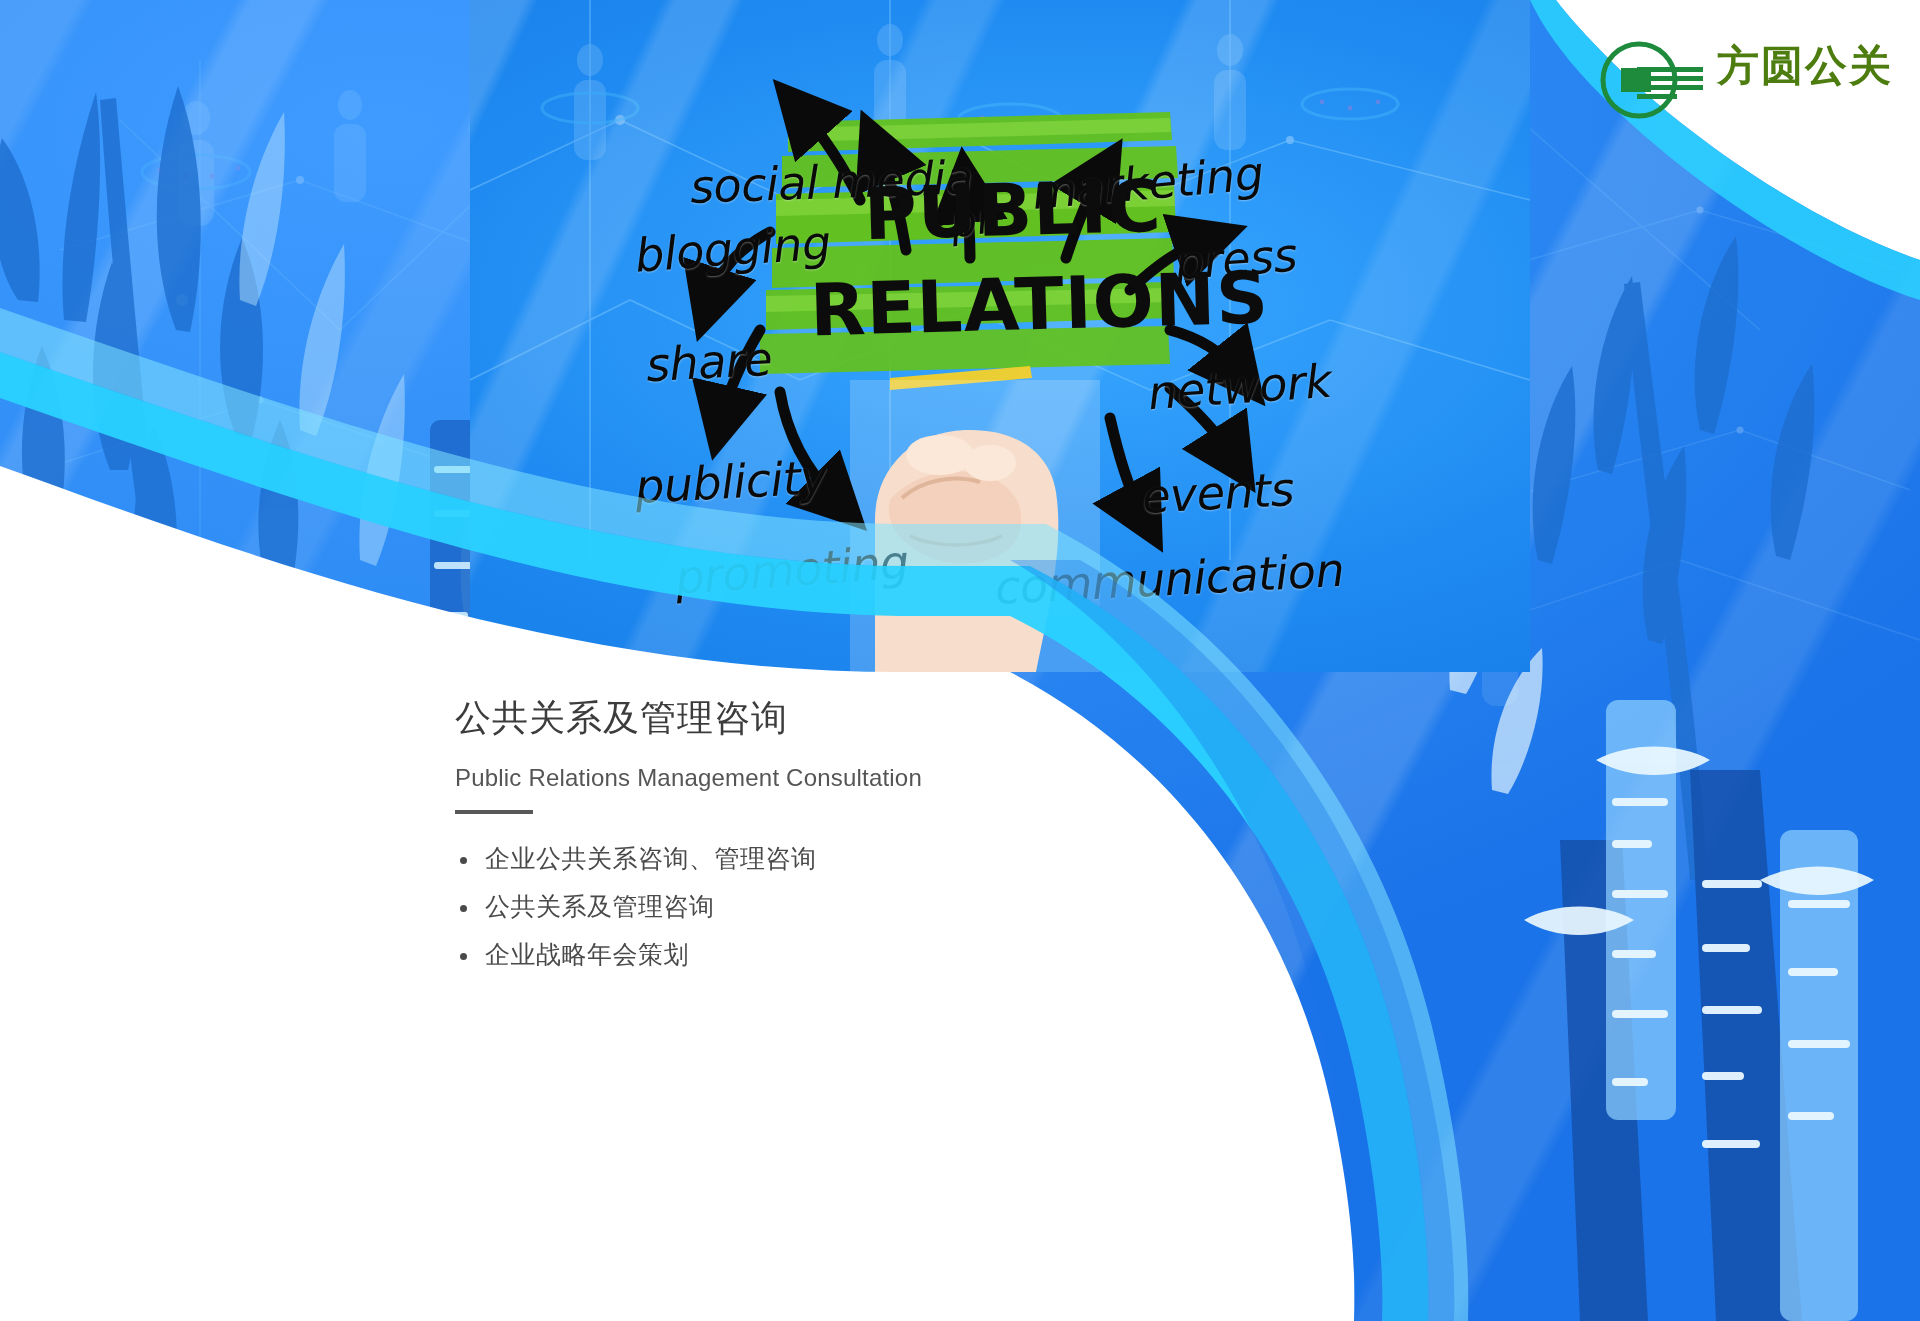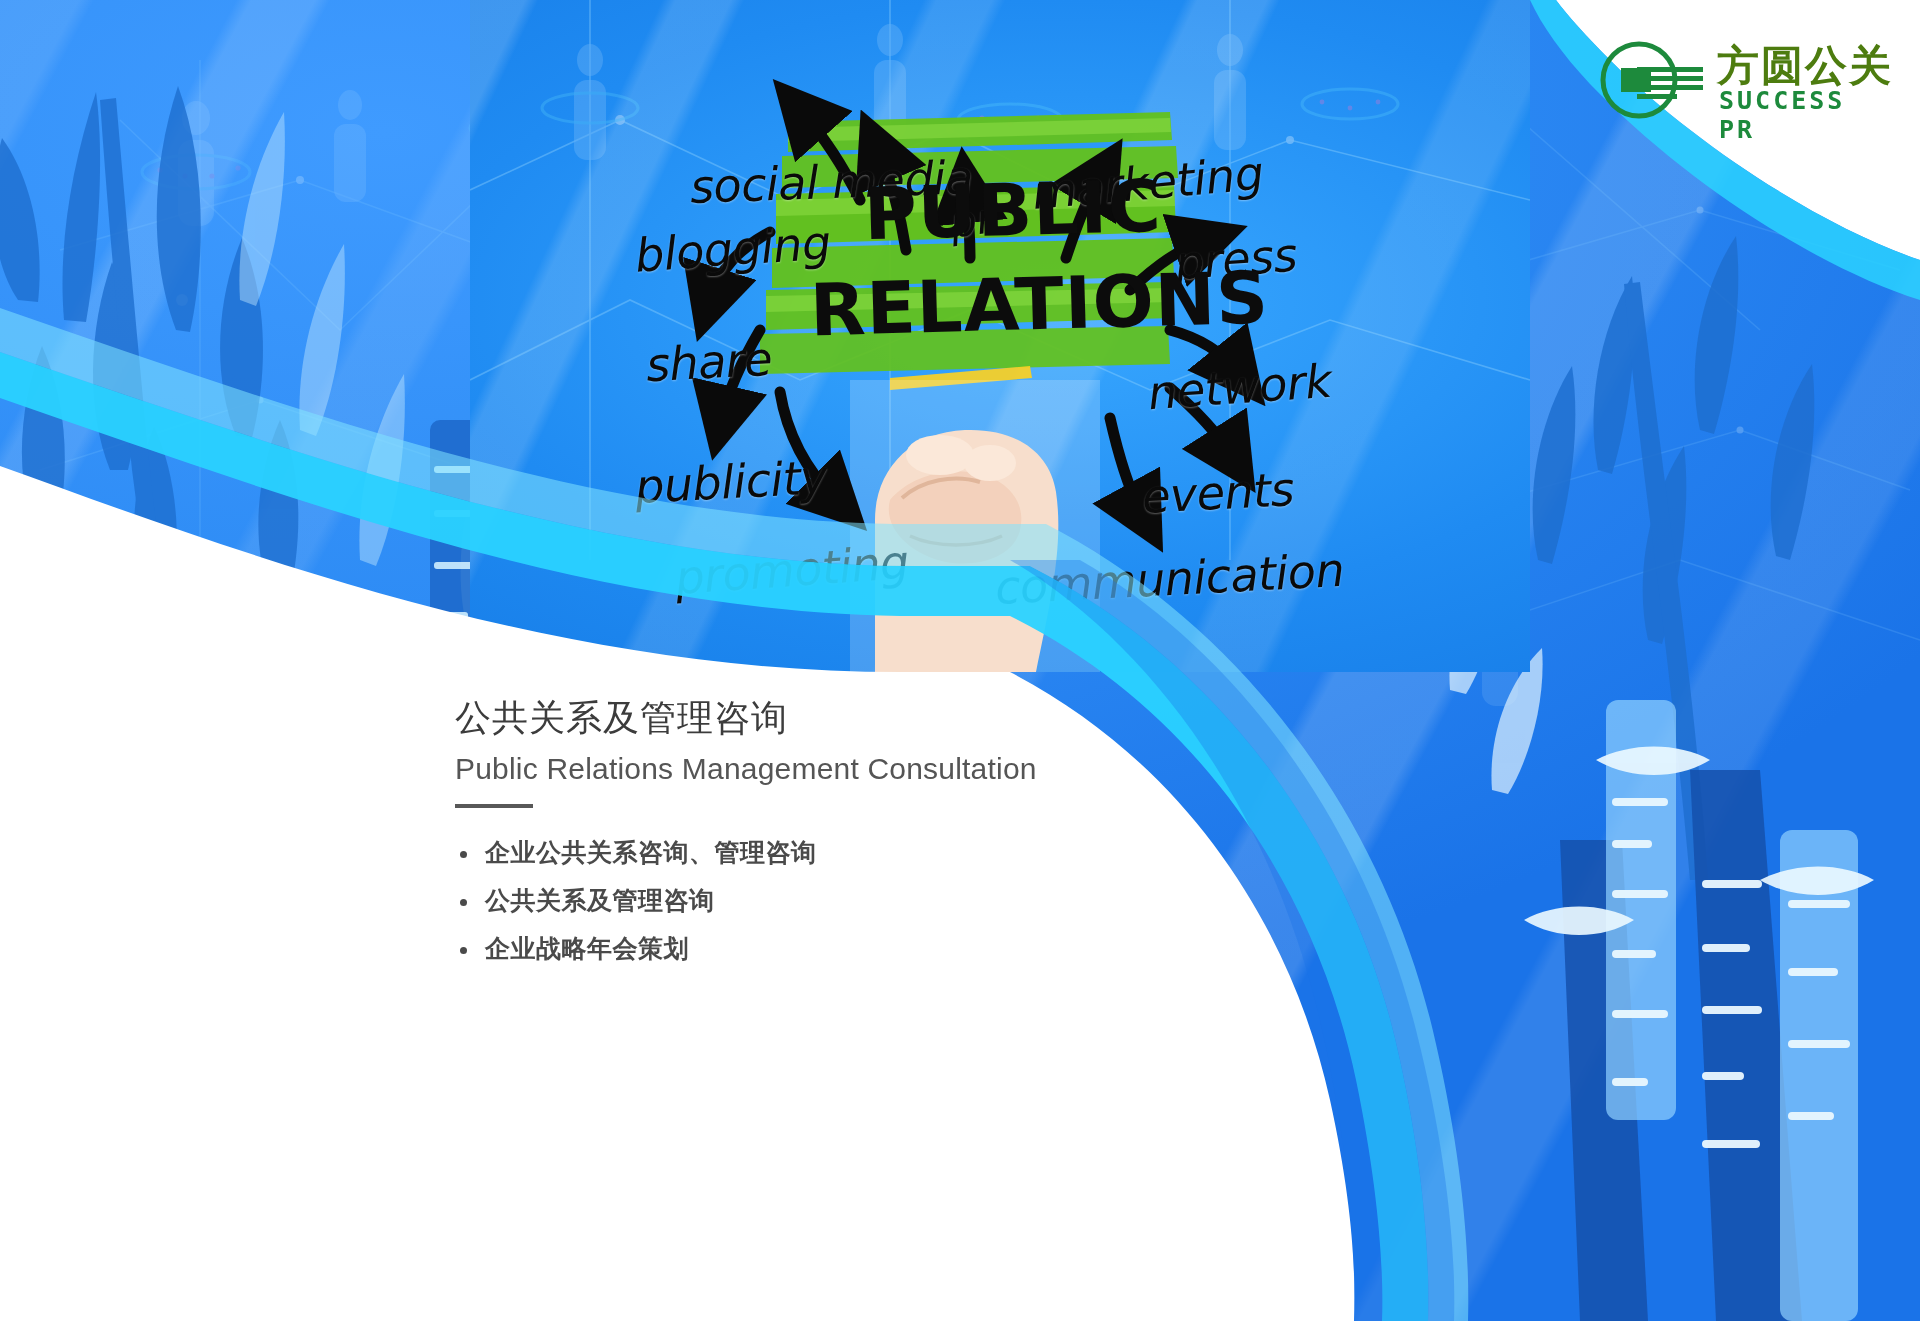--- a/index.html
+++ b/index.html
@@ -64,25 +64,25 @@
   #logo { position:absolute; left:1597px; top:38px; width:300px; height:82px; }
   #logo .cn { position:absolute; left:120px; top:0px; font-size:42px; font-weight:700;
               color:#4d7c0f; letter-spacing:2px; font-family:"DejaVu Sans","Liberation Sans",sans-serif; }
   #logo .en { position:absolute; left:122px; top:48px; font-size:25px; font-weight:700;
               color:#1d8a3c; letter-spacing:3px; font-family:"DejaVu Sans Mono","Liberation Mono",monospace; }
 
   
   #textblock { position:absolute; left:455px; top:695px; width:900px; }
   #title-cn { font-size:36px; color:#3c3c3c; letter-spacing:1px; line-height:1.25;
               font-family:"DejaVu Sans","Liberation Sans",sans-serif; }
-  #title-en { margin-top:12px; font-size:30px; color:#555; letter-spacing:.2px;
+  #title-en { margin-top:24px; font-size:24px; color:#555; letter-spacing:.2px;
               font-family:"Liberation Sans","DejaVu Sans",sans-serif; font-weight:400; }
   #rule { margin-top:18px; width:78px; height:4px; background:#585858; }
 
-  #bullets { margin-top:32px; list-style:none;font-weight:bold; }
+  #bullets { margin-top:32px; list-style:none; }
   #bullets li { position:relative; padding-left:30px; font-size:25px; color:#4a4a4a;
                 line-height:1.0; margin-bottom:23px; letter-spacing:.5px;
                 font-family:"DejaVu Sans","Liberation Sans",sans-serif; }
   #bullets li .dot { position:absolute; left:5px; top:11px; width:7px; height:7px;
                      border-radius:50%; background:#4a4a4a; }
 </style>
 </head>
 <body>
 
 <div id="slide">
@@ -395,21 +395,20 @@
   <div id="logo">
     <svg width="110" height="80" viewBox="0 0 110 80" style="position:absolute;left:0;top:2px">
       <circle cx="42" cy="40" r="36" fill="none" stroke="#1d8a3c" stroke-width="5"></circle>
       <rect x="24" y="28" width="30" height="24" fill="#1d8a3c"></rect>
       <rect x="40" y="27" width="66" height="5" fill="#1d8a3c"></rect>
       <rect x="40" y="36" width="66" height="5" fill="#1d8a3c"></rect>
       <rect x="40" y="45" width="66" height="5" fill="#1d8a3c"></rect>
       <rect x="40" y="54" width="40" height="5" fill="#1d8a3c"></rect>
     </svg>
     <div class="cn">方圆公关</div>
-    <div class="en">SUCCESS PR</div>
   </div>
 
   <div id="textblock">
     <div id="title-cn">公共关系及管理咨询</div>
     <div id="title-en">Public Relations Management Consultation</div>
     <div id="rule"></div>
     <ul id="bullets">
         <li><span class="dot"></span><span>企业公共关系咨询、管理咨询</span></li>
         <li><span class="dot"></span><span>公共关系及管理咨询</span></li>
         <li><span class="dot"></span><span>企业战略年会策划</span></li>

